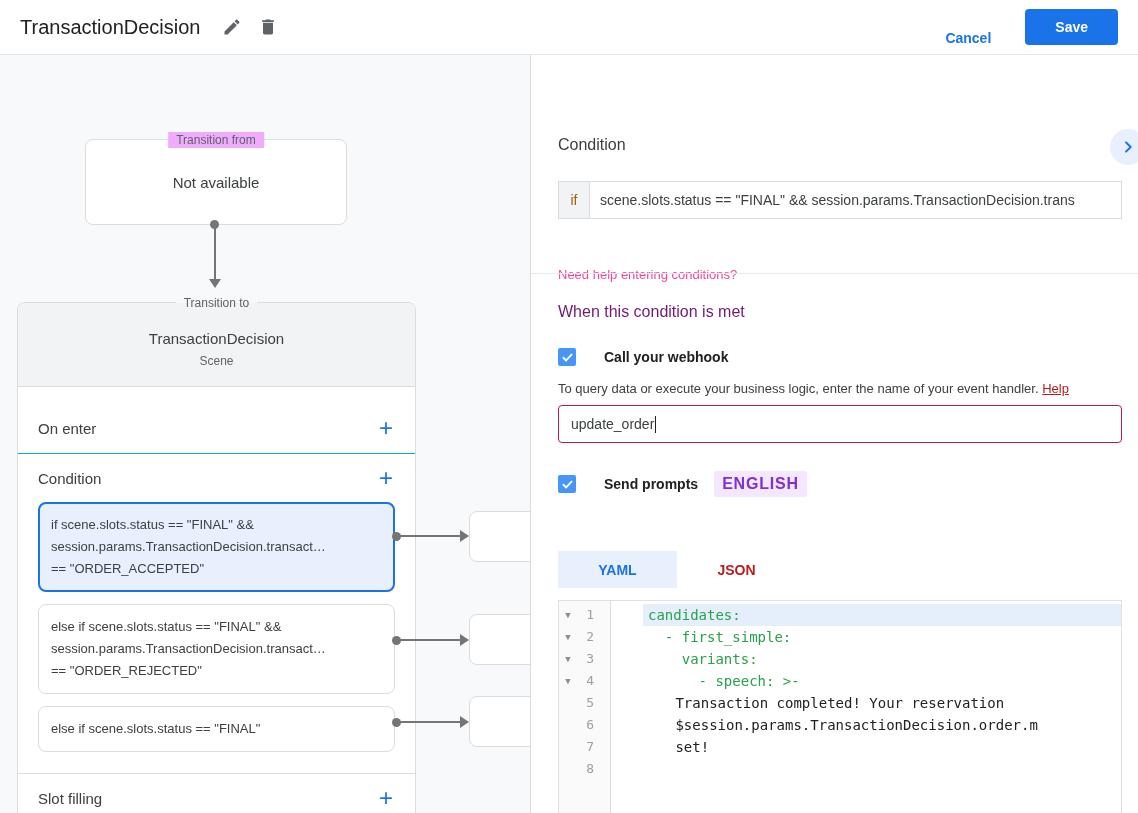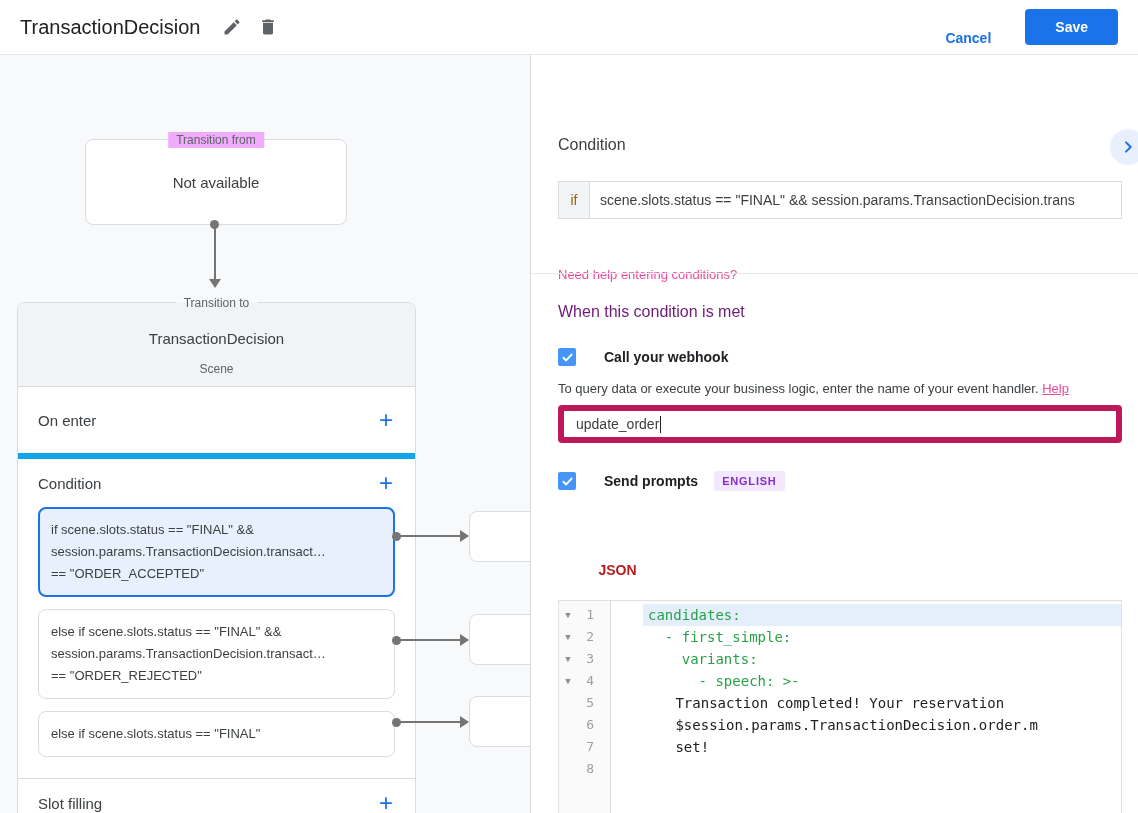--- a/index.html
+++ b/index.html
@@ -37,24 +37,24 @@
   .vline { position:absolute; left:214px; top:170px; width:2px; height:54px; background:#757575; }
   .arrow-down { position:absolute; left:209px; top:224px; width:0; height:0;
     border-left:6px solid transparent; border-right:6px solid transparent; border-top:9px solid #757575; }
 
   
   .to-card { position:absolute; left:17px; top:247px; width:399px; height:566px; background:#fff;
     border:1px solid #dadce0; border-radius:8px 8px 0 0; }
   .to-header { height:84px; background:#f1f3f4; border-bottom:1px solid #dadce0;
     border-radius:8px 8px 0 0; text-align:center; padding-top:27px; }
   .to-title { font-size:15px; color:#3c4043; }
-  .to-subtitle { font-size:12px; color:#5f6368; margin-top:15px; }
+  .to-subtitle { font-size:12px; color:#5f6368; margin-top:7px; }
 
   .card-row { display:flex; align-items:center; justify-content:space-between;
-    height:72px; padding:0 20px; border-bottom:6px solid #0ea5e9; }
+    height:51px; padding:0 20px; border-bottom:1px solid #0ea5e9;margin-top:16px; }
   .row-label { font-size:15px; color:#3c4043; }
   .plus-btn { border:none; background:transparent; color:#1a73e8; font-size:24px; font-weight:300;
     line-height:24px; cursor:pointer; padding:0 2px; font-family:inherit; }
 
   .card-section { padding:0 20px; border-bottom:1px solid #dadce0; }
   .section-label-row { display:flex; align-items:center; justify-content:space-between; height:48px; }
   .cond-box { background:#fff; border:1px solid #dadce0; border-radius:8px; padding:11px 12px;
     font-size:13px; line-height:22px; color:#3c4043; margin-bottom:12px; cursor:pointer; }
   .cond-box.selected { background:#e8f0fe; border:2px solid #1a73e8; padding:10px 11px; }
   .card-section .cond-box:last-child { margin-bottom:21px; }
@@ -81,28 +81,28 @@
   .help-link { position:absolute; top:177px; left:27px; font-size:13px; color:#ec4899;
     text-decoration:none; cursor:pointer;margin-top:35px; }
   .panel-divider { position:absolute; top:218px; left:0; right:0; border-top:1px solid #e8eaed; }
 
   .met-heading { position:absolute; top:248px; left:27px; font-size:16px; color:#701a75; }
 
   .check-row { position:absolute; left:27px; display:flex; align-items:center; }
   .checkbox { width:18px; height:18px; background:#4596f7; border-radius:2px; display:flex;
     align-items:center; justify-content:center; cursor:pointer; flex:none; }
   .check-label { font-size:14px; font-weight:700; color:#202124; margin-left:28px; cursor:default; }
-  .badge { margin-left:16px; background:#f3e8fd; color:#8430ce; font-size:11px; font-weight:700;
+  .badge { margin-left:16px; background:#f3e8fd; color:#8430ce; font-size:16px; font-weight:700;
     letter-spacing:0.8px; padding:4px 8px; border-radius:2px; }
 
   .desc { position:absolute; left:27px; right:16px; font-size:13px; line-height:19px; color:#3c4043; }
-  .desc a { color:#ec4899; cursor:pointer; }
+  .desc a { color:#b91c1c; cursor:pointer; }
   .desc a.u { text-decoration:underline; }
 
-  .text-field { position:absolute; left:27px; right:16px; height:38px; border:6px solid #be185d;
+  .text-field { position:absolute; left:27px; right:16px; height:38px; border:1px solid #be185d;
     border-radius:4px; background:#fff; display:flex; align-items:center; padding:0 12px;
     font-size:14px; color:#3c4043; cursor:text; }
   .caret { display:inline-block; width:1px; height:17px; background:#202124; margin-left:1px;
     animation:blink 1s steps(1) infinite; }
   @keyframes blink { 50% { opacity:0; } }
 
   .tabs { position:absolute; top:496px; left:27px; display:flex; }
   .tab { width:119px; height:37px; display:flex; align-items:center; justify-content:center;
     font-size:14px; font-weight:700; color:#b91c1c; background:transparent; border:none;
     cursor:pointer; font-family:inherit; }
@@ -256,20 +256,21 @@
         <svg width="13" height="13" viewBox="0 0 24 24" fill="none" stroke="#fff" stroke-width="3.4" stroke-linecap="round" stroke-linejoin="round">
             <polyline points="4.5 12.5 9.5 17.5 19.5 6.5"></polyline>
           </svg>
       </div>
       <span class="check-label">Send prompts</span>
       <span class="badge">ENGLISH</span>
     </div>
 
 
     <div class="tabs" id="tab-bar">
+        <button class="tab active">YAML</button>
         <button class="tab">JSON</button>
       </div>
 
     <div class="editor">
       <div class="gutter-bg"></div>
       <div class="code-lines" id="code-lines">
           <div class="code-row hl">
             <span class="fold-cell">▼</span>
             <span class="lnum-cell">1</span>
             <span class="code-cell key">candidates:</span>

